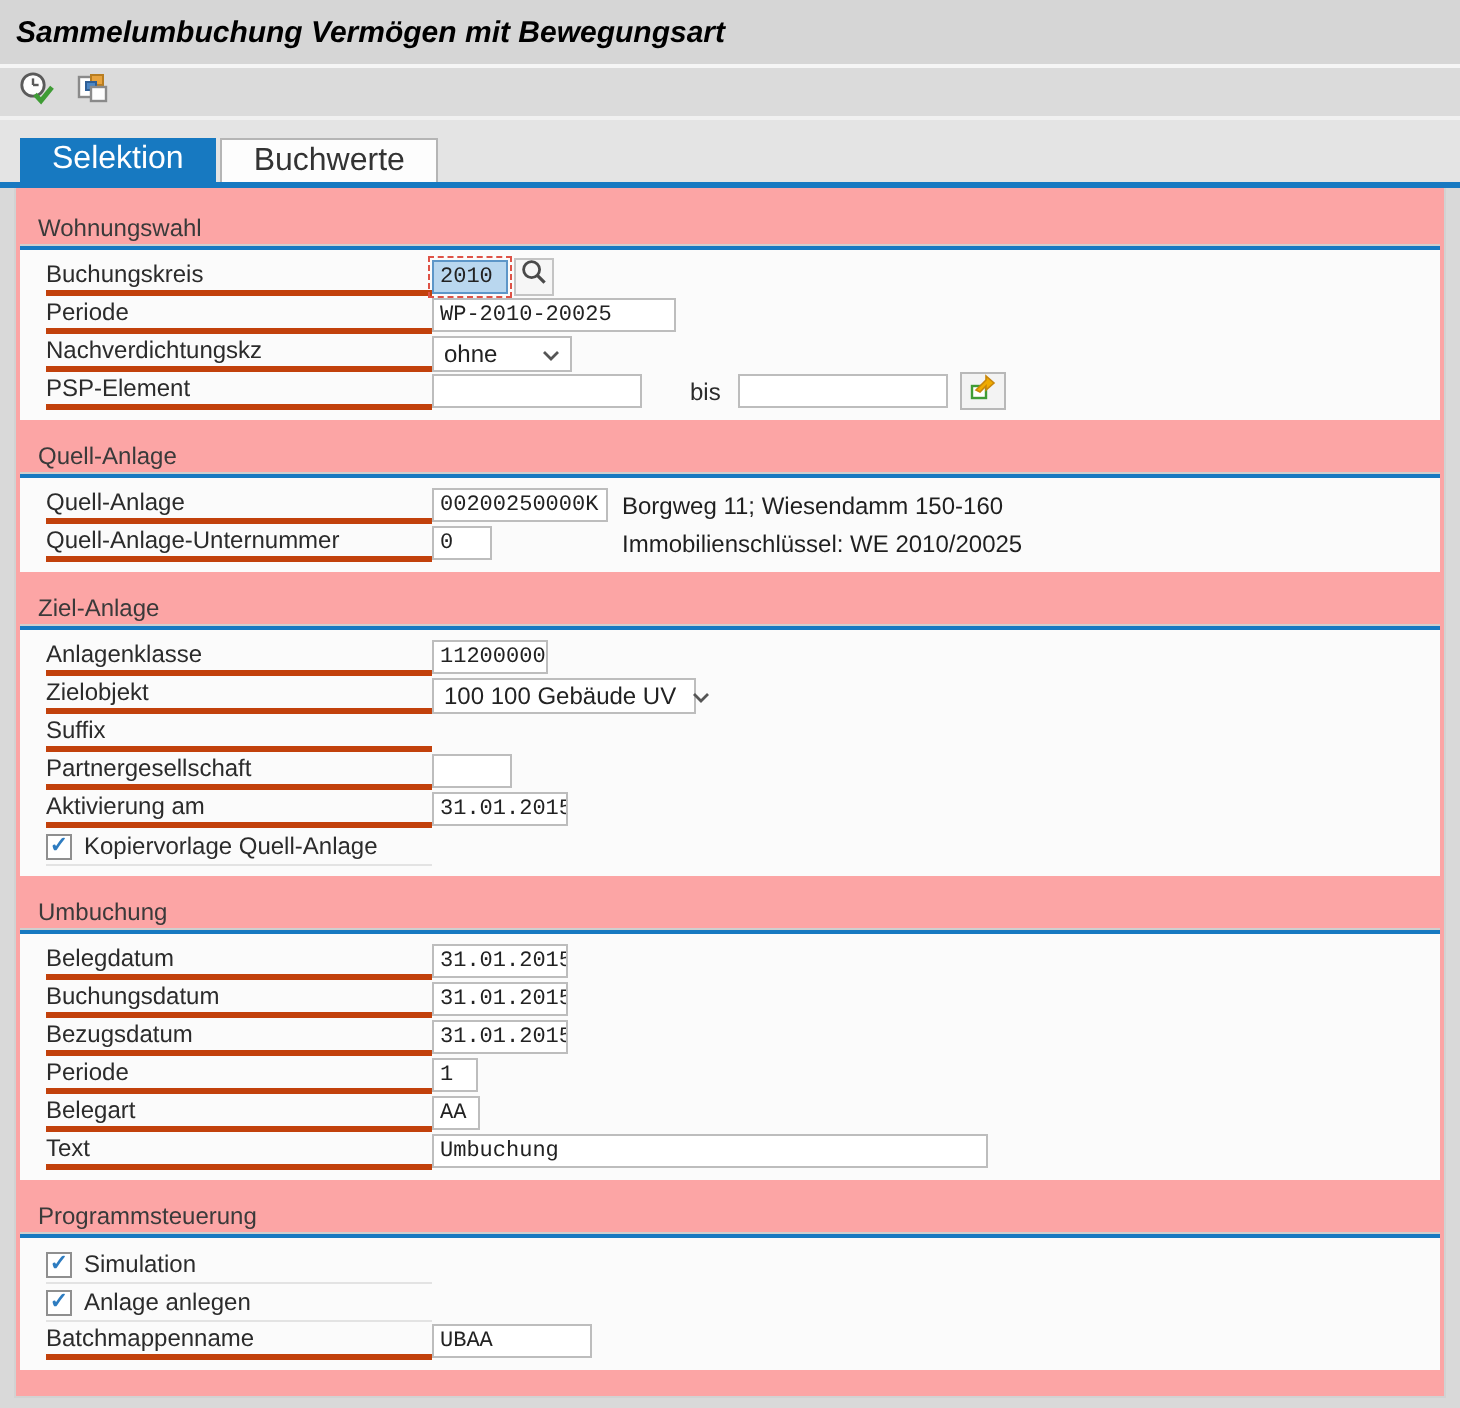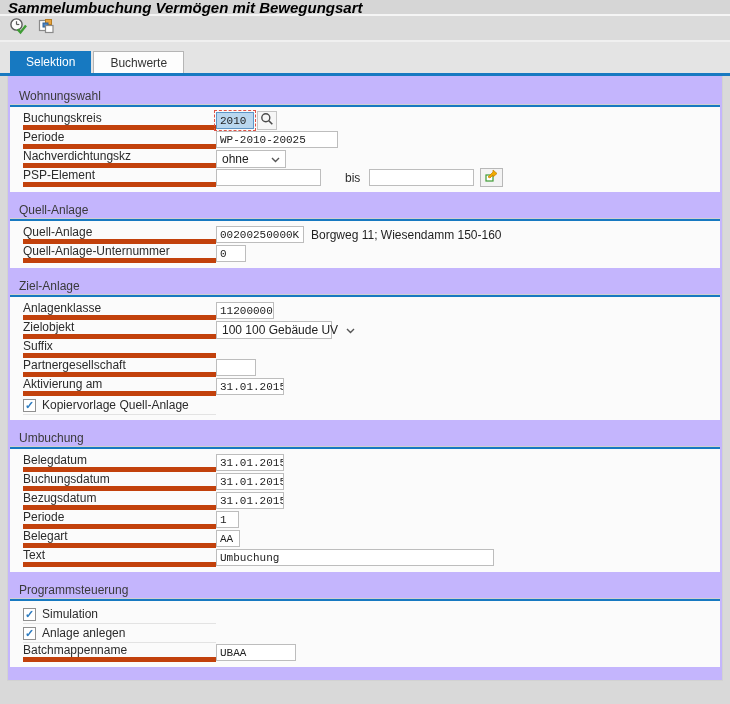--- a/index.html
+++ b/index.html
@@ -5,66 +5,66 @@
   * { margin:0; padding:0; box-sizing:border-box; }
   html,body { width:730px; height:704px; }
   body {
     font-family:"Liberation Sans", sans-serif;
     background:#d9d9d9;
     overflow:hidden;
     color:#2b2b2b;
   }
   
   .titlebar {
-    height:16px; background:#d6d6d6;
+    height:34px; background:#d6d6d6;
     border-bottom:2px solid #f5f5f5;
     display:flex; align-items:center; padding-left:8px;
   }
   .titlebar .wtitle {
     font-size:15px; font-weight:bold; font-style:italic; color:#000;
   }
   .toolbar {
     height:26px; background:#dbdbdb;
     border-bottom:2px solid #f0f0f0;
     display:flex; align-items:center; gap:7px; padding-left:7px;
   }
   .tbtn {
     width:21px; height:20px; display:flex; align-items:center; justify-content:center;
     cursor:pointer;
   }
   
   .tabbar {
     background:#e4e4e4; padding:9px 0 0 10px; display:flex; align-items:flex-end; gap:2px;
   }
   .tab {
-    height:22px; line-height:22px; padding:0 16px; font-size:12px; cursor:pointer;
+    height:22px; line-height:22px; padding:0 16px; font-size:16px; cursor:pointer;
   }
   .tab.active { background:#1779c1; color:#fff; }
   .tab.inactive { background:#fdfdfd; color:#333; border:1px solid #b5b5b5; border-bottom:none; }
   .tabline { height:3px; background:#1779c1; }
   
   .content {
-    margin:0 7px; height:605px; background:#c4b5fd;
+    margin:0 7px; height:605px; background:#fca5a5;
     border:1px solid #d2d2d2; border-top:none;
     overflow:hidden;
   }
   .section { margin:10px 2px 0 2px; }
   .section.first { margin-top:12px; }
   .section-title {
     font-size:12px; color:#3a3a3a; padding:1px 0 2px 9px; height:17px;
     border-bottom:1px solid #cfcfcf;
   }
   .section-rule { height:2px; background:#1779c1; }
   .section-body { background:#fbfbfb; padding:4px 0 5px 13px; }
   
   .frow { display:flex; align-items:center; height:19px; }
   .flabel {
     width:193px; height:100%; font-size:12px; color:#2b2b2b;
     display:flex; align-items:center;
-    border-bottom:5px solid #c2410c;
+    border-bottom:3px solid #c2410c;
   }
   .fbox {
     height:17px; border:1px solid #bdbdbd; background:#fff;
     font-family:"Liberation Mono", monospace; font-size:11px; color:#222;
     display:flex; align-items:center; padding:0 3px; overflow:hidden; white-space:nowrap;
   }
   .fbox.focus {
     background:#b9d7ef; border-color:#5d96c8;
     outline:1px dashed #de5246; outline-offset:1px;
   }
@@ -182,35 +182,36 @@
     <div class="section-rule"></div>
     <div class="section-body">
       <div class="frow">
         <div class="flabel">Quell-Anlage</div>
         <div class="fbox" style="width:88px">00200250000K</div>
         <span class="note">Borgweg 11; Wiesendamm 150-160</span>
       </div>
       <div class="frow">
         <div class="flabel">Quell-Anlage-Unternummer</div>
         <div class="fbox" style="width:30px">0</div>
+        <span class="note" style="margin-left:65px">Immobilienschlüssel: WE 2010/20025</span>
       </div>
     </div>
   </div>
 
   <div class="section">
     <div class="section-title">Ziel-Anlage</div>
     <div class="section-rule"></div>
     <div class="section-body">
       <div class="frow">
         <div class="flabel">Anlagenklasse</div>
         <div class="fbox" style="width:58px">11200000</div>
       </div>
       <div class="frow">
         <div class="flabel">Zielobjekt</div>
-        <div class="fselect" style="width:116px">
+        <div class="fselect" style="width:132px">
           <span>100 100 Gebäude UV</span>
           <span class="chev">
             <svg width="9" height="6" viewBox="0 0 9 6">
                 <polyline points="1,1 4.5,4.5 8,1" fill="none" stroke="#555" stroke-width="1.4"></polyline>
               </svg>
           </span>
         </div>
       </div>
       <div class="frow">
         <div class="flabel">Suffix</div>

